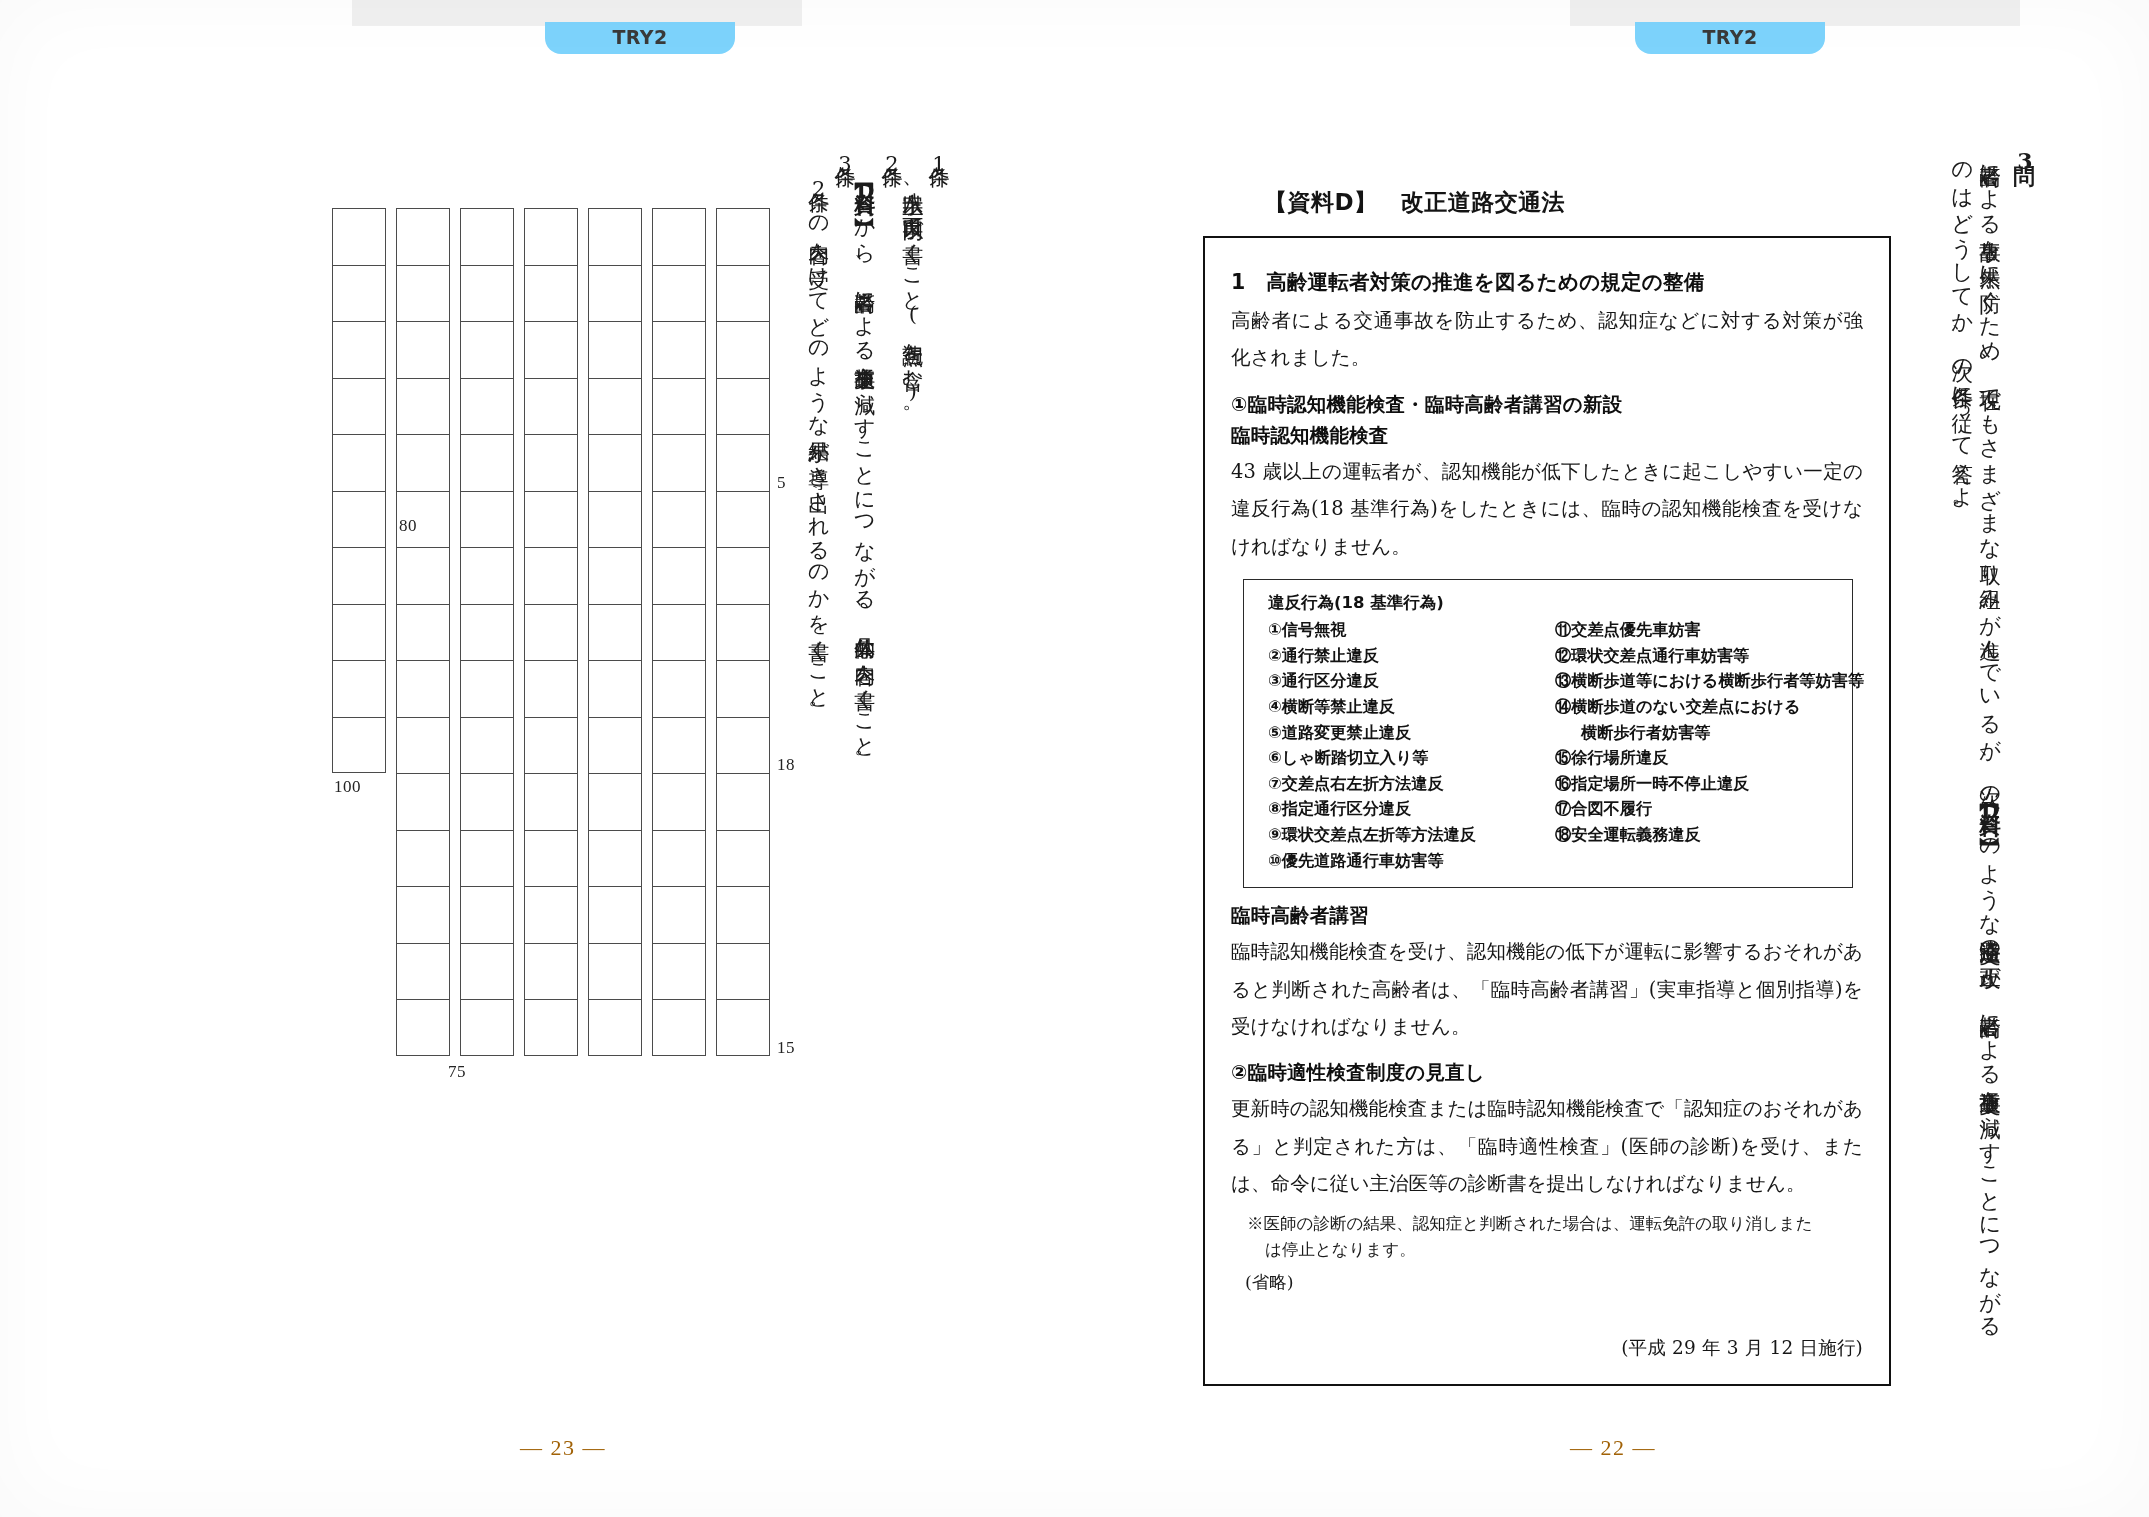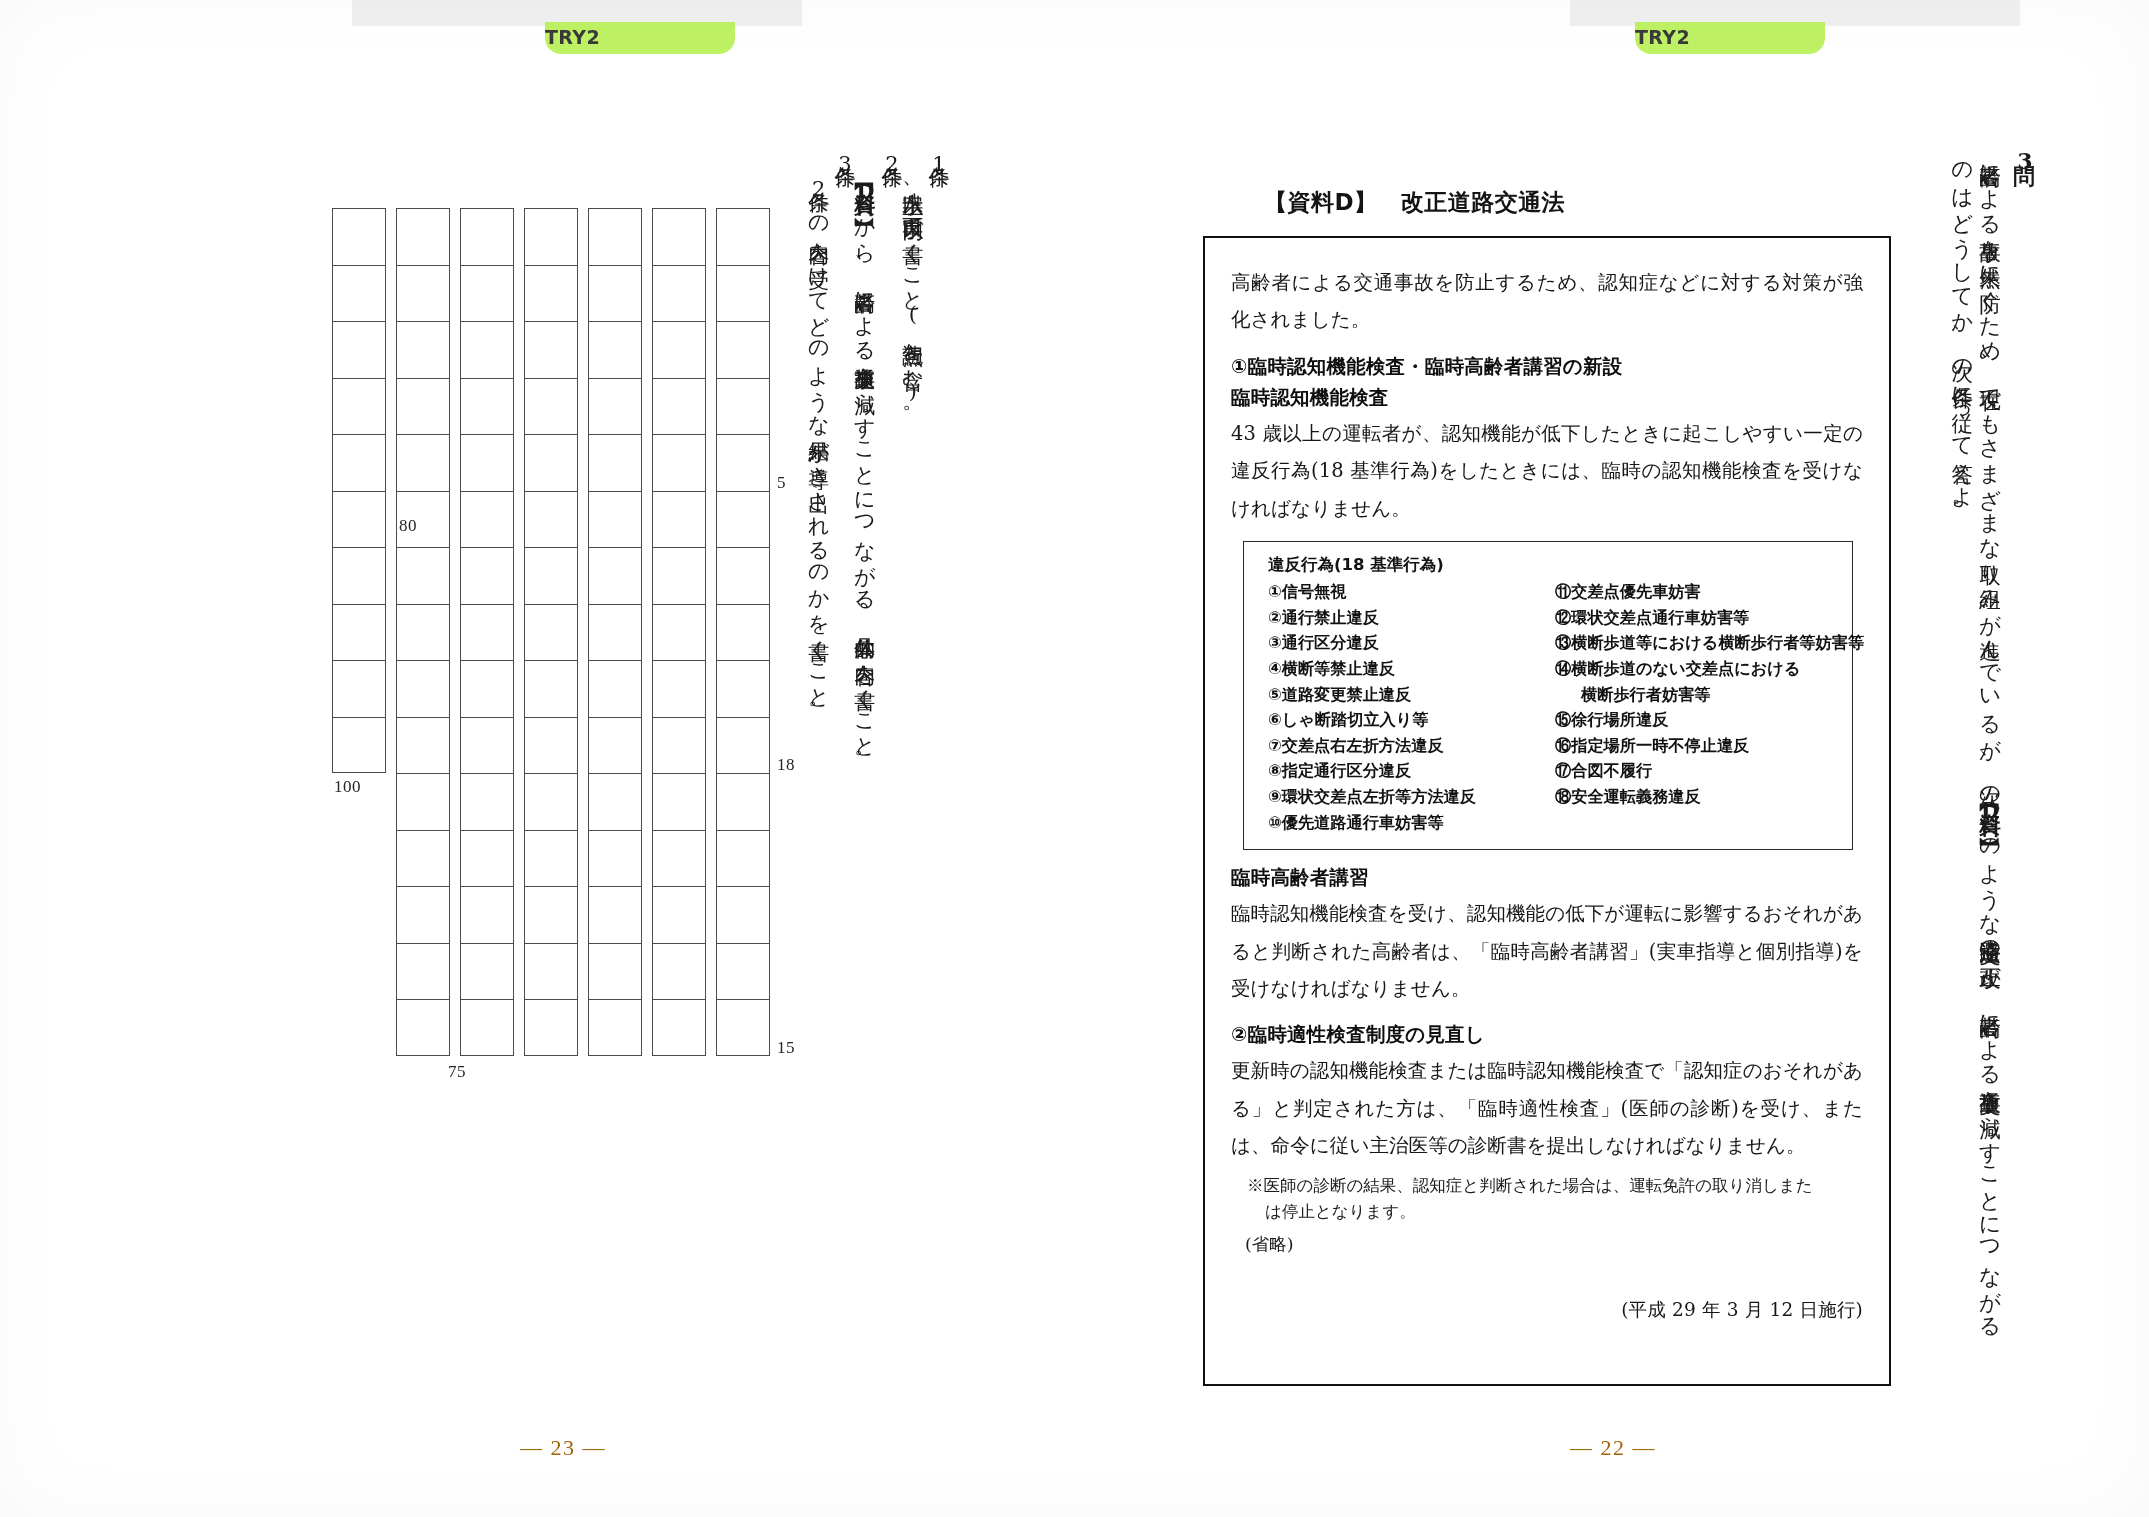--- a/index.html
+++ b/index.html
@@ -39,23 +39,23 @@
     background: #f0f0f0;
   }
   .hdr-band.left  { left: 352px;  width: 450px; }
   .hdr-band.right { left: 1570px; width: 450px; }
 
   .try-tab {
     position: absolute;
     top: 22px;
     width: 190px;
     height: 32px;
-    background: #bef264;
+    background: #7dd3fc;
     border-radius: 0 0 16px 16px;
-    text-align: left;
+    text-align: center;
   }
   .try-tab.left  { left: 545px; }
   .try-tab.right { left: 1635px; }
   .try-label {
     font-family: "DejaVu Sans", "Liberation Sans", sans-serif;
     font-weight: bold;
     font-size: 19px;
     letter-spacing: 0.4px;
     color: #3a3a3a;
     line-height: 30px;
@@ -452,20 +452,21 @@
 
   <div id="q3">
     <span id="q3-head">問3</span>
     <span id="q3-body"><span>高齢者による事故を未然に防ぐため、現在でもさまざまな取り組みが進んでいるが、次の</span><b>【資料D】</b><span>のような道路交通法の改正が、高齢者による交通事故を減らすことにつながるのはどうしてか、次の条件に従って答えよ。</span></span>
   </div>
 
   <div id="shiryo-caption">【資料D】　改正道路交通法</div>
 
   <div id="article-box">
 
+    <div class="art-h">1　高齢運転者対策の推進を図るための規定の整備</div>
 
     <p class="art-p">高齢者による交通事故を防止するため、認知症などに対する対策が強化されました。</p>
 
     <div class="art-sub">①臨時認知機能検査・臨時高齢者講習の新設</div>
 
     <div class="art-sub" style="margin-top:2px;">臨時認知機能検査</div>
 
     <p class="art-p">43 歳以上の運転者が、認知機能が低下したときに起こしやすい一定の違反行為(18 基準行為)をしたときには、臨時の認知機能検査を受けなければなりません。</p>
 
     <div id="violation-box">

